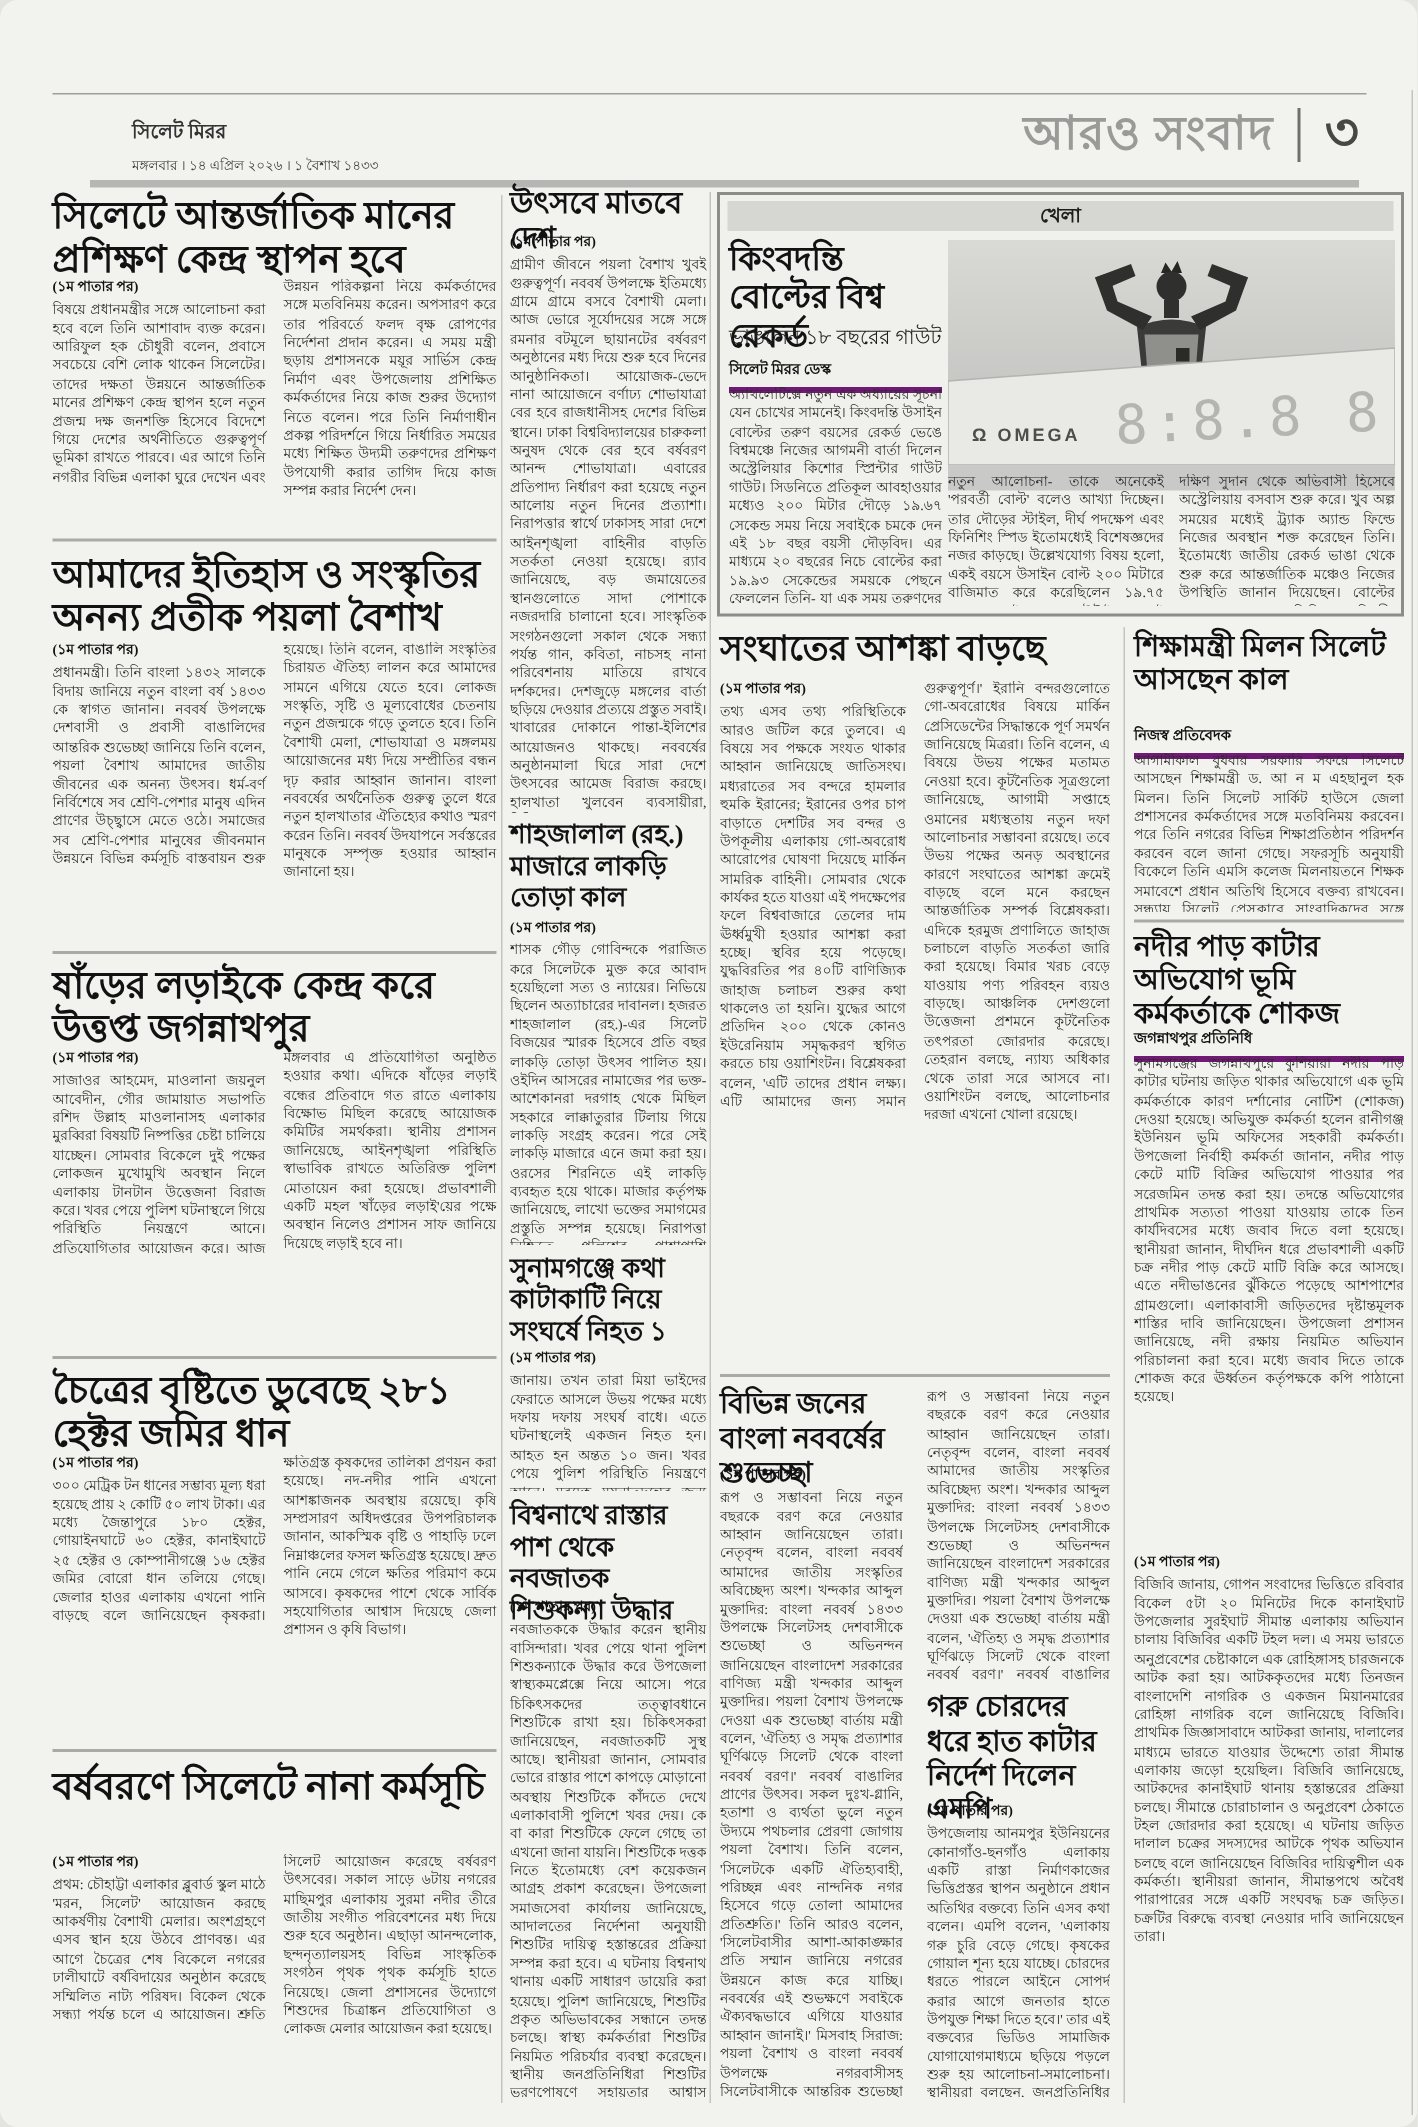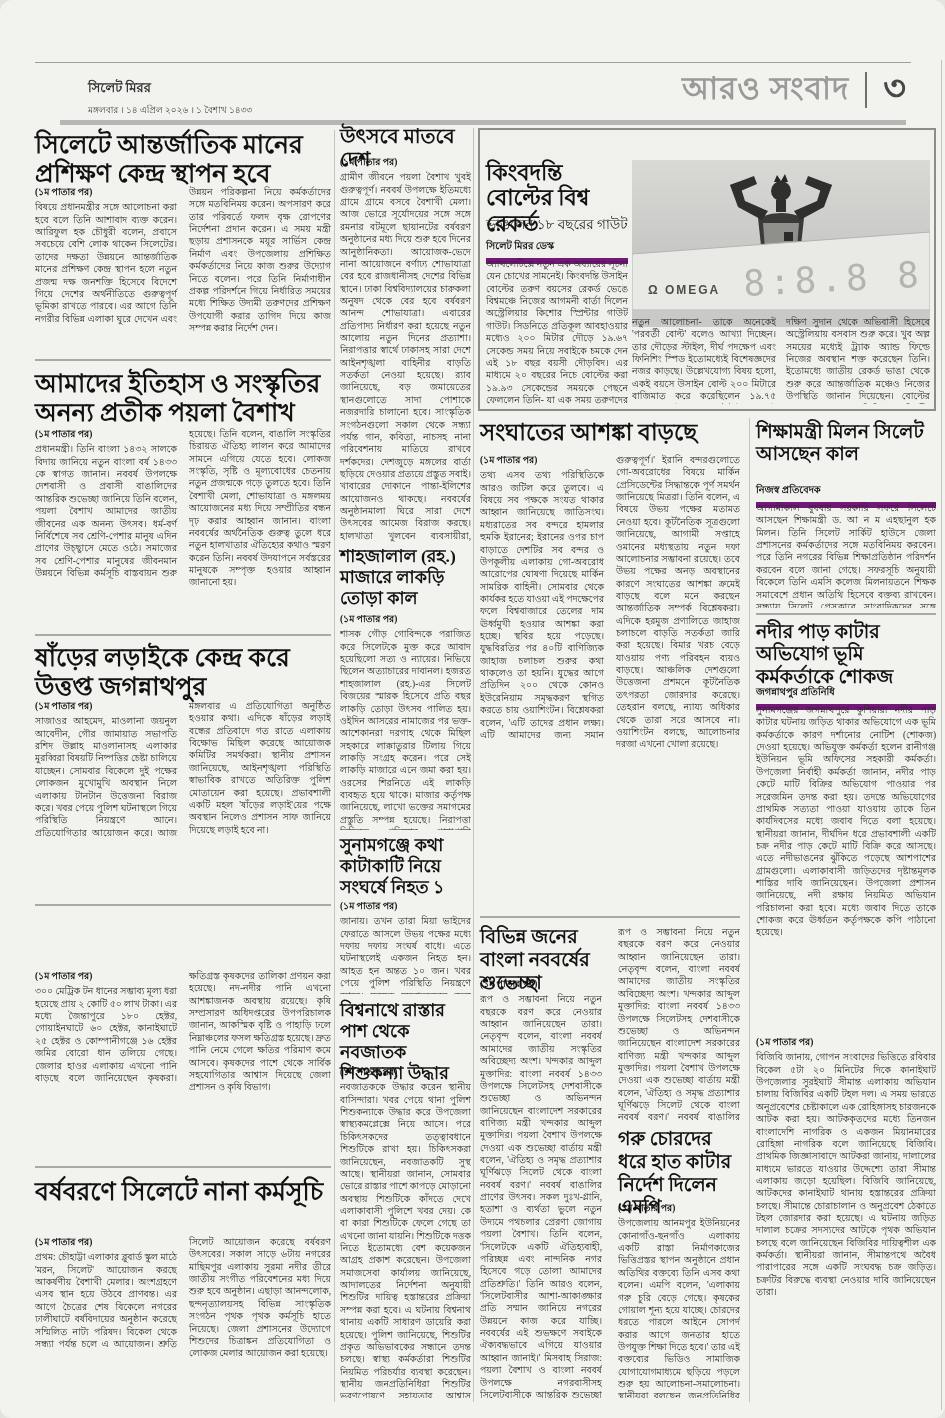--- a/index.html
+++ b/index.html
@@ -10,21 +10,21 @@
   .hl-lg{font-size:25px;}
   .hl-m1{font-size:20px;}
   .hl-md{font-size:17.5px;line-height:1.2;}
   .hl-box{font-size:22px;}
   .hl-cr{font-size:23px;}
   .hl-sub2{font-size:19px;line-height:1.2;}
   .hl-rt{font-size:19px;line-height:1.18;}
   .body{font-size:9.3px;line-height:1.33;text-align:justify;color:#2b2b29;overflow:hidden;word-break:break-word;}
   .cols2{column-count:2;column-gap:12px;}
   .cont{display:block;font-weight:bold;font-size:9.3px;color:#111;margin-bottom:3px;}
-  .byline{font-weight:bold;font-size:9.8px;color:#111;border-bottom:6px solid #701a75;padding-bottom:3px;}
+  .byline{font-weight:bold;font-size:9.8px;color:#111;border-bottom:4px solid #701a75;padding-bottom:3px;}
   .subhead{font-size:13.5px;color:#222;}
   .sep{position:absolute;background:#a9a9a7;height:2px;}
   .vline{position:absolute;background:#c3c3c1;width:1px;}
   .paper-name{font-weight:bold;font-size:13px;color:#333;}
   .date-line{font-size:9px;color:#3d3d3b;margin-top:4px;}
   .mast-right{display:flex;align-items:center;justify-content:flex-end;gap:10px;}
   .section-title{font-weight:bold;font-size:31px;color:#9a9a98;letter-spacing:1px;}
   .mast-div{width:2px;height:36px;background:#6f6f6d;}
   .page-num{font-weight:bold;font-size:35px;color:#474745;}
   .mast-bar{position:absolute;background:#b6b6b4;height:5px;}
@@ -69,20 +69,21 @@
   </div>
   <div class="sep" style="left:35px;top:634px;width:296px;"></div>
 
   <h1 class="hl hl-lg abs" style="left:35px;top:644px;width:296px;">ষাঁড়ের লড়াইকে কেন্দ্র করে উত্তপ্ত জগন্নাথপুর</h1>
   <div class="body cols2 abs" style="left:35px;top:700px;width:296px;height:196px;">
     <span class="cont">(১ম পাতার পর)</span>
     <span>সাজাওর আহমেদ, মাওলানা জয়নুল আবেদীন, গৌর জামায়াত সভাপতি রশিদ উল্লাহ মাওলানাসহ এলাকার মুরব্বিরা বিষয়টি নিষ্পত্তির চেষ্টা চালিয়ে যাচ্ছেন। সোমবার বিকেলে দুই পক্ষের লোকজন মুখোমুখি অবস্থান নিলে এলাকায় টানটান উত্তেজনা বিরাজ করে। খবর পেয়ে পুলিশ ঘটনাস্থলে গিয়ে পরিস্থিতি নিয়ন্ত্রণে আনে। প্রতিযোগিতার আয়োজন করে। আজ মঙ্গলবার এ প্রতিযোগিতা অনুষ্ঠিত হওয়ার কথা। এদিকে ষাঁড়ের লড়াই বন্ধের প্রতিবাদে গত রাতে এলাকায় বিক্ষোভ মিছিল করেছে আয়োজক কমিটির সমর্থকরা। স্থানীয় প্রশাসন জানিয়েছে, আইনশৃঙ্খলা পরিস্থিতি স্বাভাবিক রাখতে অতিরিক্ত পুলিশ মোতায়েন করা হয়েছে। প্রভাবশালী একটি মহল 'ষাঁড়ের লড়াই'য়ের পক্ষে অবস্থান নিলেও প্রশাসন সাফ জানিয়ে দিয়েছে লড়াই হবে না।</span>
   </div>
   <div class="sep" style="left:35px;top:904px;width:296px;"></div>
 
+  <h1 class="hl hl-lg abs" style="left:35px;top:914px;width:296px;">চৈত্রের বৃষ্টিতে ডুবেছে ২৮১ হেক্টর জমির ধান</h1>
   <div class="body cols2 abs" style="left:35px;top:970px;width:296px;height:188px;">
     <span class="cont">(১ম পাতার পর)</span>
     <span>৩০০ মেট্রিক টন ধানের সম্ভাব্য মূল্য ধরা হয়েছে প্রায় ২ কোটি ৫০ লাখ টাকা। এর মধ্যে জৈন্তাপুরে ১৮০ হেক্টর, গোয়াইনঘাটে ৬০ হেক্টর, কানাইঘাটে ২৫ হেক্টর ও কোম্পানীগঞ্জে ১৬ হেক্টর জমির বোরো ধান তলিয়ে গেছে। জেলার হাওর এলাকায় এখনো পানি বাড়ছে বলে জানিয়েছেন কৃষকরা। ক্ষতিগ্রস্ত কৃষকদের তালিকা প্রণয়ন করা হয়েছে। নদ-নদীর পানি এখনো আশঙ্কাজনক অবস্থায় রয়েছে। কৃষি সম্প্রসারণ অধিদপ্তরের উপপরিচালক জানান, আকস্মিক বৃষ্টি ও পাহাড়ি ঢলে নিম্নাঞ্চলের ফসল ক্ষতিগ্রস্ত হয়েছে। দ্রুত পানি নেমে গেলে ক্ষতির পরিমাণ কমে আসবে। কৃষকদের পাশে থেকে সার্বিক সহযোগিতার আশ্বাস দিয়েছে জেলা প্রশাসন ও কৃষি বিভাগ।</span>
   </div>
   <div class="sep" style="left:35px;top:1166px;width:296px;"></div>
 
   <h1 class="hl hl-lg abs" style="left:35px;top:1178px;width:296px;">বর্ষবরণে সিলেটে নানা কর্মসূচি</h1>
   <div class="body cols2 abs" style="left:35px;top:1236px;width:296px;height:162px;">
     <span class="cont">(১ম পাতার পর)</span>
     <span>প্রথম: চৌহাট্টা এলাকার ব্লুবার্ড স্কুল মাঠে 'মরন, সিলেট' আয়োজন করছে আকর্ষণীয় বৈশাখী মেলার। অংশগ্রহণে এসব স্থান হয়ে উঠবে প্রাণবন্ত। এর আগে চৈত্রের শেষ বিকেলে নগরের ঢালীঘাটে বর্ষবিদায়ের অনুষ্ঠান করেছে সম্মিলিত নাট্য পরিষদ। বিকেল থেকে সন্ধ্যা পর্যন্ত চলে এ আয়োজন। শ্রুতি সিলেট আয়োজন করেছে বর্ষবরণ উৎসবের। সকাল সাড়ে ৬টায় নগরের মাছিমপুর এলাকায় সুরমা নদীর তীরে জাতীয় সংগীত পরিবেশনের মধ্য দিয়ে শুরু হবে অনুষ্ঠান। এছাড়া আনন্দলোক, ছন্দনৃত্যালয়সহ বিভিন্ন সাংস্কৃতিক সংগঠন পৃথক পৃথক কর্মসূচি হাতে নিয়েছে। জেলা প্রশাসনের উদ্যোগে শিশুদের চিত্রাঙ্কন প্রতিযোগিতা ও লোকজ মেলার আয়োজন করা হয়েছে।</span>
@@ -106,20 +107,21 @@
     <span>জানায়। তখন তারা মিয়া ভাইদের ফেরাতে আসলে উভয় পক্ষের মধ্যে দফায় দফায় সংঘর্ষ বাধে। এতে ঘটনাস্থলেই একজন নিহত হন। আহত হন অন্তত ১০ জন। খবর পেয়ে পুলিশ পরিস্থিতি নিয়ন্ত্রণে আনে। মরদেহ ময়নাতদন্তের জন্য মর্গে পাঠানো হয়েছে।</span>
   </div>
 
   <h1 class="hl hl-md abs" style="left:340px;top:1000px;width:131px;">বিশ্বনাথে রাস্তার পাশ থেকে নবজাতক শিশুকন্যা উদ্ধার</h1>
   <div class="body abs" style="left:340px;top:1066px;width:131px;height:332px;">
     <span class="cont">(১ম পাতার পর)</span>
     <span>নবজাতককে উদ্ধার করেন স্থানীয় বাসিন্দারা। খবর পেয়ে থানা পুলিশ শিশুকন্যাকে উদ্ধার করে উপজেলা স্বাস্থ্যকমপ্লেক্সে নিয়ে আসে। পরে চিকিৎসকদের তত্ত্বাবধানে শিশুটিকে রাখা হয়। চিকিৎসকরা জানিয়েছেন, নবজাতকটি সুস্থ আছে। স্থানীয়রা জানান, সোমবার ভোরে রাস্তার পাশে কাপড়ে মোড়ানো অবস্থায় শিশুটিকে কাঁদতে দেখে এলাকাবাসী পুলিশে খবর দেয়। কে বা কারা শিশুটিকে ফেলে গেছে তা এখনো জানা যায়নি। শিশুটিকে দত্তক নিতে ইতোমধ্যে বেশ কয়েকজন আগ্রহ প্রকাশ করেছেন। উপজেলা সমাজসেবা কার্যালয় জানিয়েছে, আদালতের নির্দেশনা অনুযায়ী শিশুটির দায়িত্ব হস্তান্তরের প্রক্রিয়া সম্পন্ন করা হবে। এ ঘটনায় বিশ্বনাথ থানায় একটি সাধারণ ডায়েরি করা হয়েছে। পুলিশ জানিয়েছে, শিশুটির প্রকৃত অভিভাবকের সন্ধানে তদন্ত চলছে। স্বাস্থ্য কর্মকর্তারা শিশুটির নিয়মিত পরিচর্যার ব্যবস্থা করেছেন। স্থানীয় জনপ্রতিনিধিরা শিশুটির ভরণপোষণে সহায়তার আশ্বাস দিয়েছেন।</span>
   </div>
 
   <div class="sports-box" style="left:478px;top:128px;width:458px;height:283px;"></div>
+  <div class="kicker-bar abs" style="left:485px;top:134px;width:444px;height:20px;">খেলা</div>
   <h1 class="hl hl-box abs" style="left:486px;top:160px;width:142px;">কিংবদন্তি বোল্টের বিশ্ব রেকর্ড</h1>
   <div class="subhead abs" style="left:486px;top:214px;width:142px;">ভাঙলেন ১৮ বছরের গাউট</div>
   <div class="byline abs" style="left:486px;top:238px;width:142px;">সিলেট মিরর ডেস্ক</div>
   <div class="body abs" style="left:486px;top:258px;width:142px;height:146px;">অ্যাথলেটিক্সে নতুন এক অধ্যায়ের সূচনা যেন চোখের সামনেই। কিংবদন্তি উসাইন বোল্টের তরুণ বয়সের রেকর্ড ভেঙে বিশ্বমঞ্চে নিজের আগমনী বার্তা দিলেন অস্ট্রেলিয়ার কিশোর স্প্রিন্টার গাউট গাউট। সিডনিতে প্রতিকূল আবহাওয়ার মধ্যেও ২০০ মিটার দৌড়ে ১৯.৬৭ সেকেন্ড সময় নিয়ে সবাইকে চমকে দেন এই ১৮ বছর বয়সী দৌড়বিদ। এর মাধ্যমে ২০ বছরের নিচে বোল্টের করা ১৯.৯৩ সেকেন্ডের সময়কে পেছনে ফেললেন তিনি- যা এক সময় তরুণদের জন্য প্রায় অপ্রতিরোধ্য মানদণ্ড ছিল। রেসটি ছিল দারুণ প্রতিদ্বন্দ্বিতাপূর্ণ। আরেক অস্ট্রেলিয়ান স্প্রিন্টার লাচলান মারভি মাঝপথে এগিয়ে গিয়ে চাপ তৈরি করেছিলেন। তবে শেষ মুহূর্তে দুর্দান্ত গতি বাড়িয়ে জয় ছিনিয়ে নেন গাউট, যেখানে মারভির সময় ছিল ১৯.৮৮ সেকেন্ড। এই অর্জনের পরই গাউটকে ঘিরে শুরু হয়েছে</div>
 
   <div class="photo-wrap" style="left:632px;top:160px;width:298px;height:167px;">
     <svg width="298" height="150" viewBox="0 0 298 150">
       <defs>
         <linearGradient id="sky" x1="0" y1="0" x2="0" y2="1">
           <stop offset="0" stop-color="#d9d9d6"></stop>

